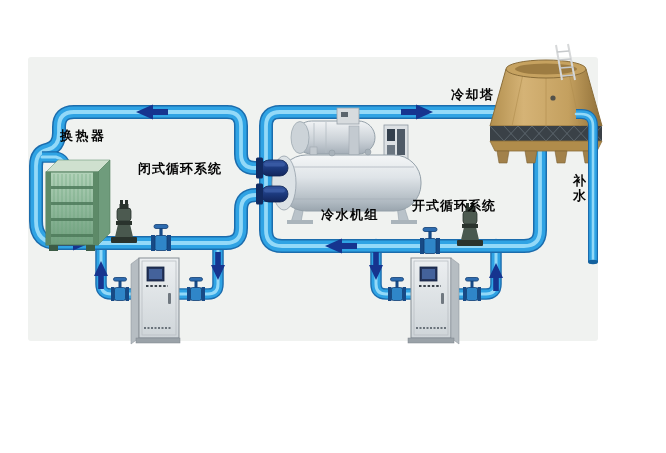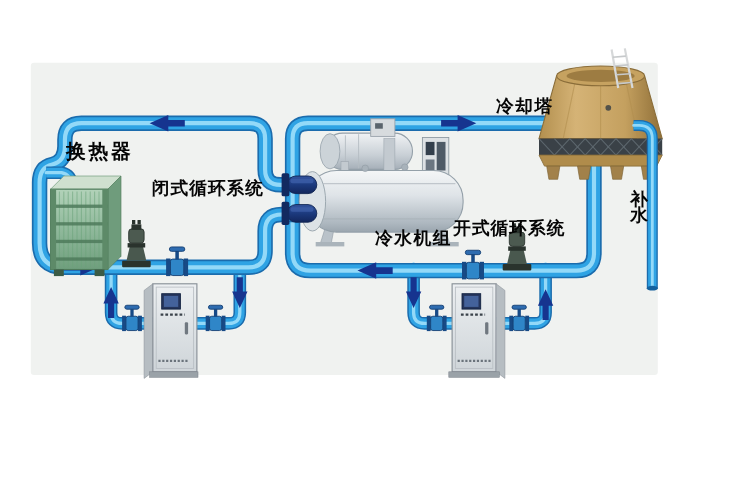--- a/index.html
+++ b/index.html
@@ -1,19 +1,19 @@
 <!DOCTYPE html>
 <html><head>
 <meta charset="utf-8">
 <style>
   html,body{margin:0;padding:0;background:#fff;}
   .stage{position:relative;width:666px;height:453px;background:#ffffff;overflow:hidden;
          font-family:"DejaVu Sans","Liberation Sans",sans-serif;}
   .stage svg{position:absolute;left:0;top:0;}
-  .lbl{position:absolute;font-weight:700;font-size:16px;color:#050505;
+  .lbl{position:absolute;font-weight:700;font-size:13px;color:#050505;
        letter-spacing:1px;white-space:nowrap;line-height:1.1;}
   
   .pEdge{fill:none;stroke:#1b6cad;stroke-width:14;}
   .pBody{fill:none;stroke:#2fa3e4;stroke-width:11;}
   .pHi  {fill:none;stroke:#93d9f8;stroke-width:3.8;stroke-linecap:round;}
   .sEdge{fill:none;stroke:#1b6cad;stroke-width:11.5;}
   .sBody{fill:none;stroke:#2fa3e4;stroke-width:8.8;}
   .sHi  {fill:none;stroke:#93d9f8;stroke-width:3;stroke-linecap:round;}
   .mEdge{fill:none;stroke:#1b6cad;stroke-width:10;}
   .mBody{fill:none;stroke:#2fa3e4;stroke-width:7.6;}
@@ -251,20 +251,20 @@
     <rect x="414" y="261" width="34" height="74" fill="none" stroke="#b9bfc4" stroke-width="0.8"></rect>
     <rect x="420" y="267" width="17" height="14" fill="#25355c" stroke="#10203f" stroke-width="0.8"></rect>
     <rect x="422" y="269" width="13" height="10" fill="#44629b"></rect>
     <path d="M419 286 H441" stroke="#3a424a" stroke-width="2.2" stroke-dasharray="2.5,1.8" fill="none"></path>
     <rect x="441" y="293" width="3" height="11" rx="1" fill="#707880"></rect>
     <path d="M416 328 H446" stroke="#6a737b" stroke-width="2" stroke-dasharray="2,1.5" fill="none"></path>
     <rect x="408" y="338" width="46" height="5" fill="#9aa2a8" stroke="#7d858c" stroke-width="0.5"></rect>
   </g>
 </svg>
 
-<div class="lbl" style="left:60px;top:129px;font-size:18px;letter-spacing:2.5px;">换热器</div>
+<div class="lbl" style="left:60px;top:129px;font-size:13px;letter-spacing:2.5px;">换热器</div>
 <div class="lbl" style="left:122px;top:162px;margin-left:16px;">闭式循环系统</div>
-<div class="lbl" style="left:321px;top:208px;letter-spacing:1.5px;margin-left:20px;">冷水机组</div>
+<div class="lbl" style="left:321px;top:208px;letter-spacing:1.5px;">冷水机组</div>
 <div class="lbl" style="left:412px;top:162px;margin-top:37px;">开式循环系统</div>
 <div class="lbl" style="left:451px;top:88px;letter-spacing:1.5px;">冷却塔</div>
 <div class="lbl" style="left:573px;top:173px;width:16px;white-space:normal;letter-spacing:0;line-height:15px;">补水</div>
 
 </div>
 
 </body></html>

